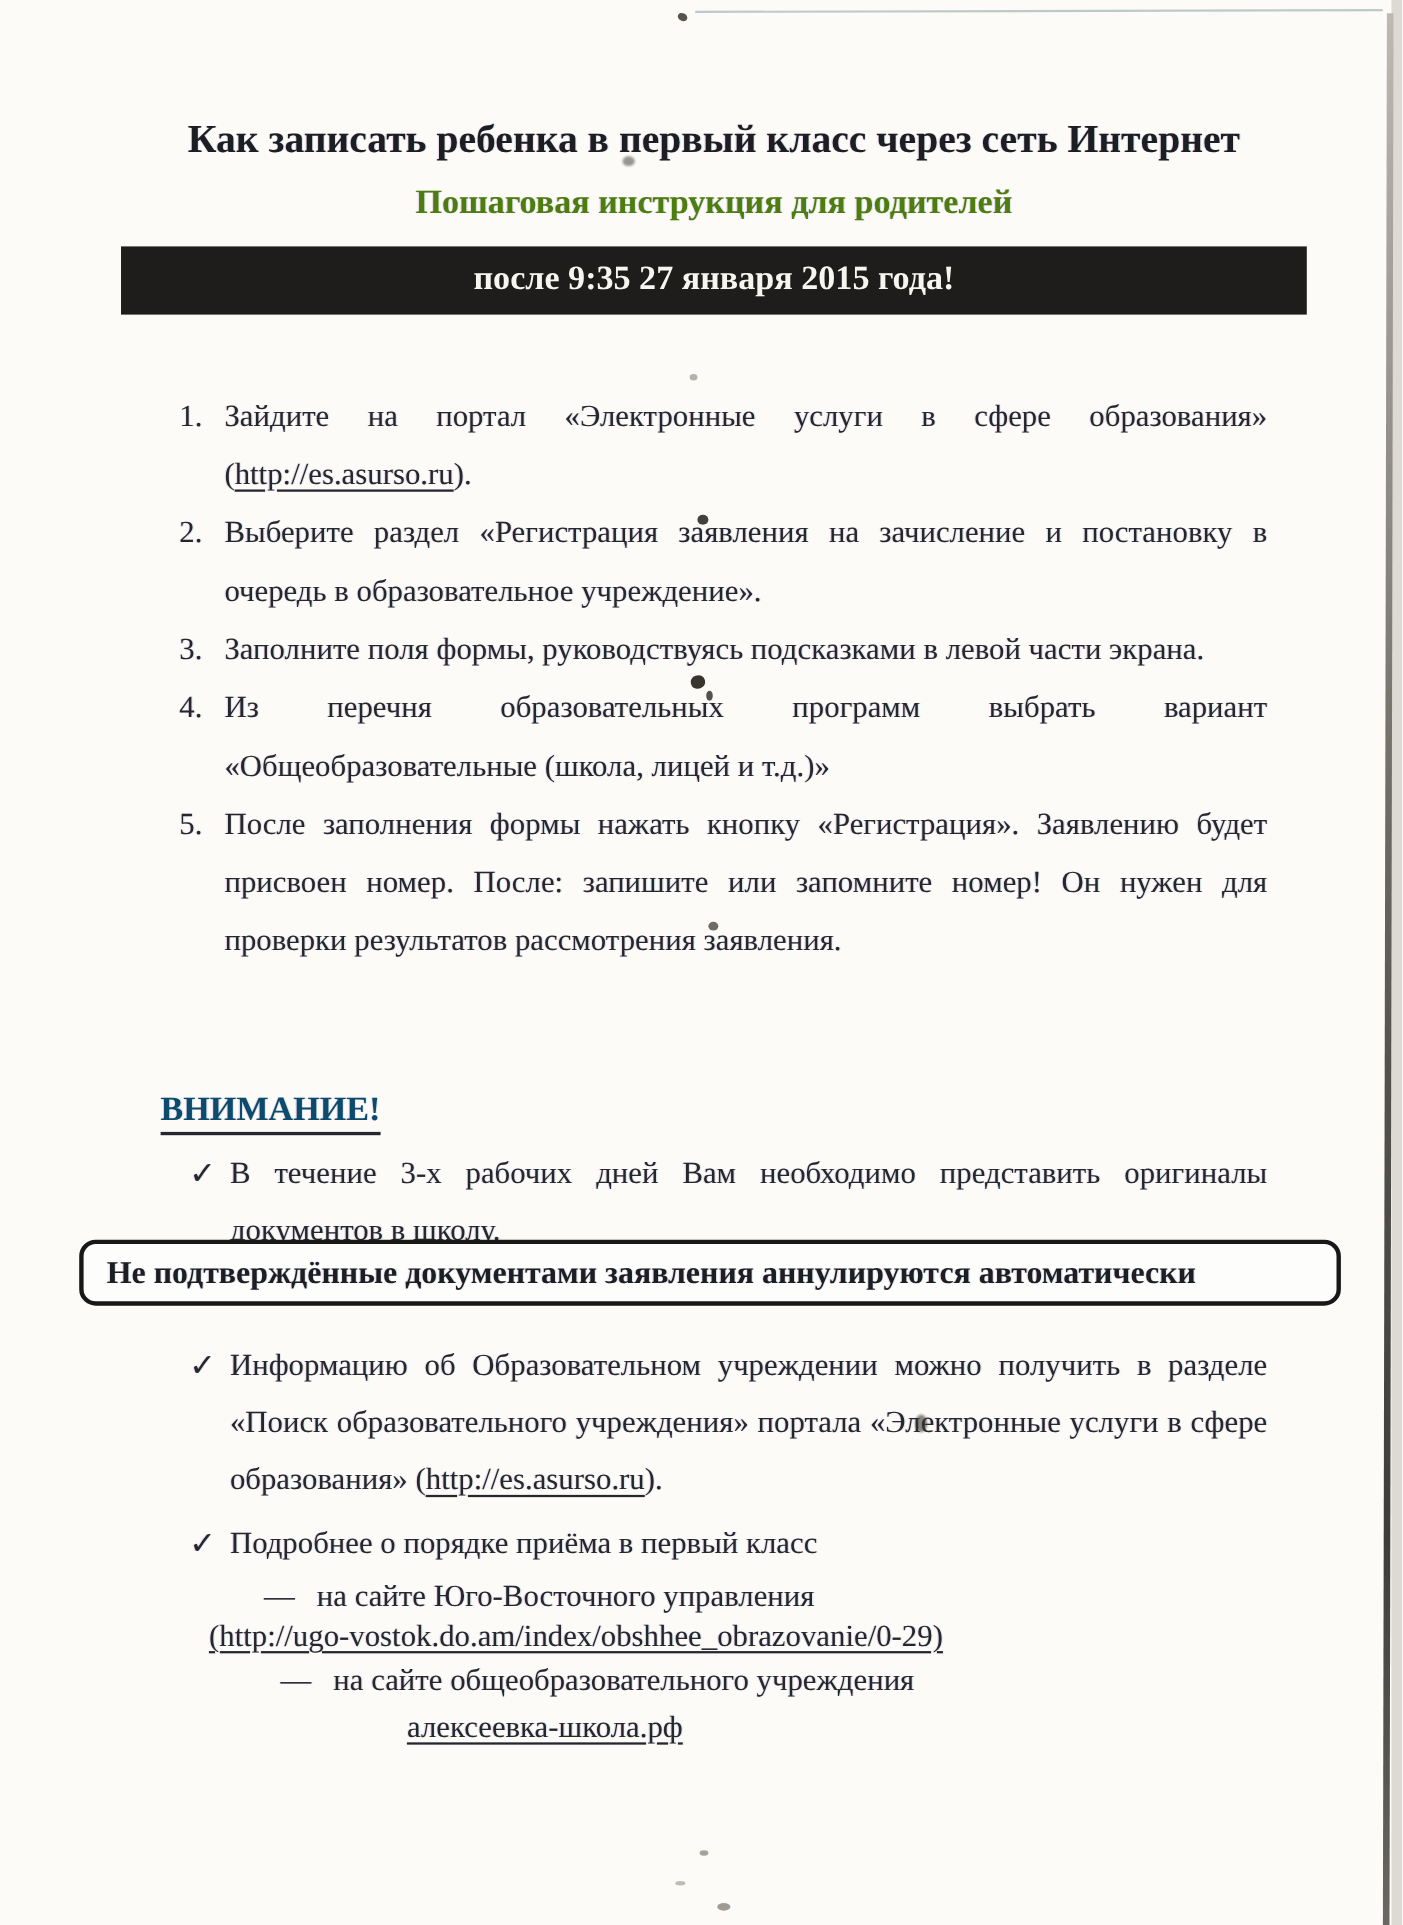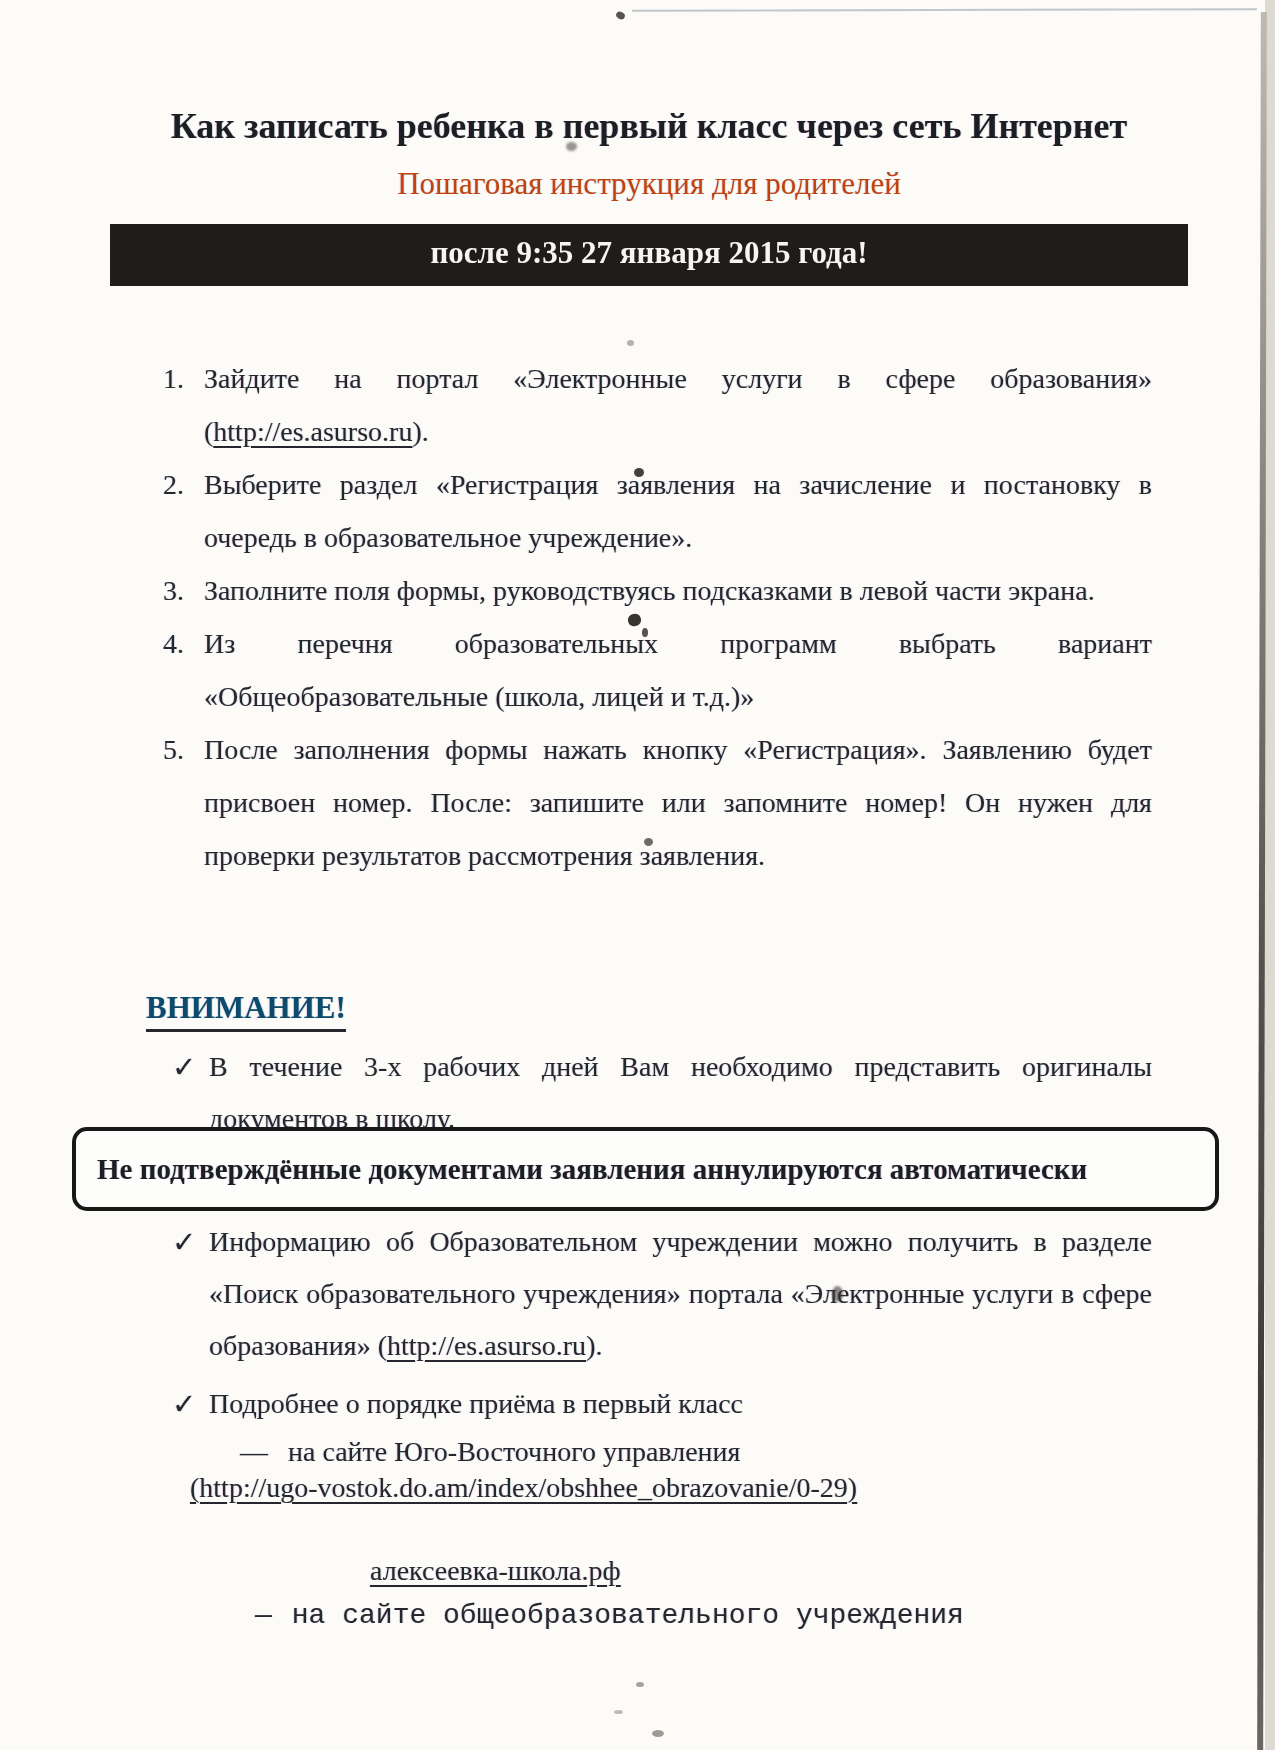--- a/index.html
+++ b/index.html
@@ -24,22 +24,22 @@
     left: 110px; top: 88px; width: 1078px;
     text-align: center;
   }
   .title {
     margin: 15px;
     font-size: 36px; font-weight: bold; line-height: 46px;
     color: #1d1d24;
   }
   .subtitle {
     margin: 13px 0 0 0;
-    font-size: 31px; font-weight: normal; line-height: 40px;
-    color: #c2410c;
+    font-size: 31px; font-weight: bold; line-height: 40px;
+    color: #4d7c0f;
   }
   .banner {
     margin-top: 20px;
     background: var(--banner-bg, #1e1d1b);
     color: var(--banner-text, #f7f5f0);
     font-size: 31px; font-weight: bold; line-height: 40px;
     padding: 9px 0 13px 0;
     text-shadow: none;
   }
 
@@ -78,40 +78,40 @@
   }
   .check-1 { top: 1041px; }
   .check-2 { top: 1216px; }
   .check-3 { top: 1378px; }
   .check-mark { flex: none; width: 37px; font-size: 29px; }
   .check-text { flex: 1; text-align: justify; text-align-last: left; }
   .check-3 .check-text { text-align: left; }
 
   .note-box {
     position: absolute; box-sizing: border-box;
-    left: 72px; top: 1127px; width: 1147px; height: 84px;
+    left: 72px; top: 1127px; width: 1147px; height: 60px;
     border: 4px solid var(--border-black, #181818);
     border-radius: 15px;
     display: flex; align-items: center;
     padding-left: 21px;
     font-size: 29px; font-weight: bold;
     color: #1d1d24;
     background: #fdfdfb;
   }
 
   
   .sub-line {
     position: absolute;
     font-size: 28px; line-height: 36px;
     white-space: nowrap;
   }
   .dash { display: inline-block; margin-right: 20px; }
   .dash-1 { left: 240px; top: 1434px; }
   .url-1  { left: 190px; top: 1470px; }
-  .dash-2 { left: 255px; top: 1598px; font-family: Liberation Mono, monospace; }
+  .dash-2 { left: 255px; top: 1510px; }
   .url-2  { left: 370px; top: 1553px; }
 
   
   .artifact { position: absolute; pointer-events: none; }
   .edge-right-line {
     left: 1259px; top: 12px; width: 6px; height: 1738px;
     background: linear-gradient(to bottom, #beb9b1 0%, #8e8a84 25%, #55524e 55%, #3f3d3a 80%, #6b6862 100%);
     transform: rotate(0.12deg);
   }
   .edge-right-shade {

